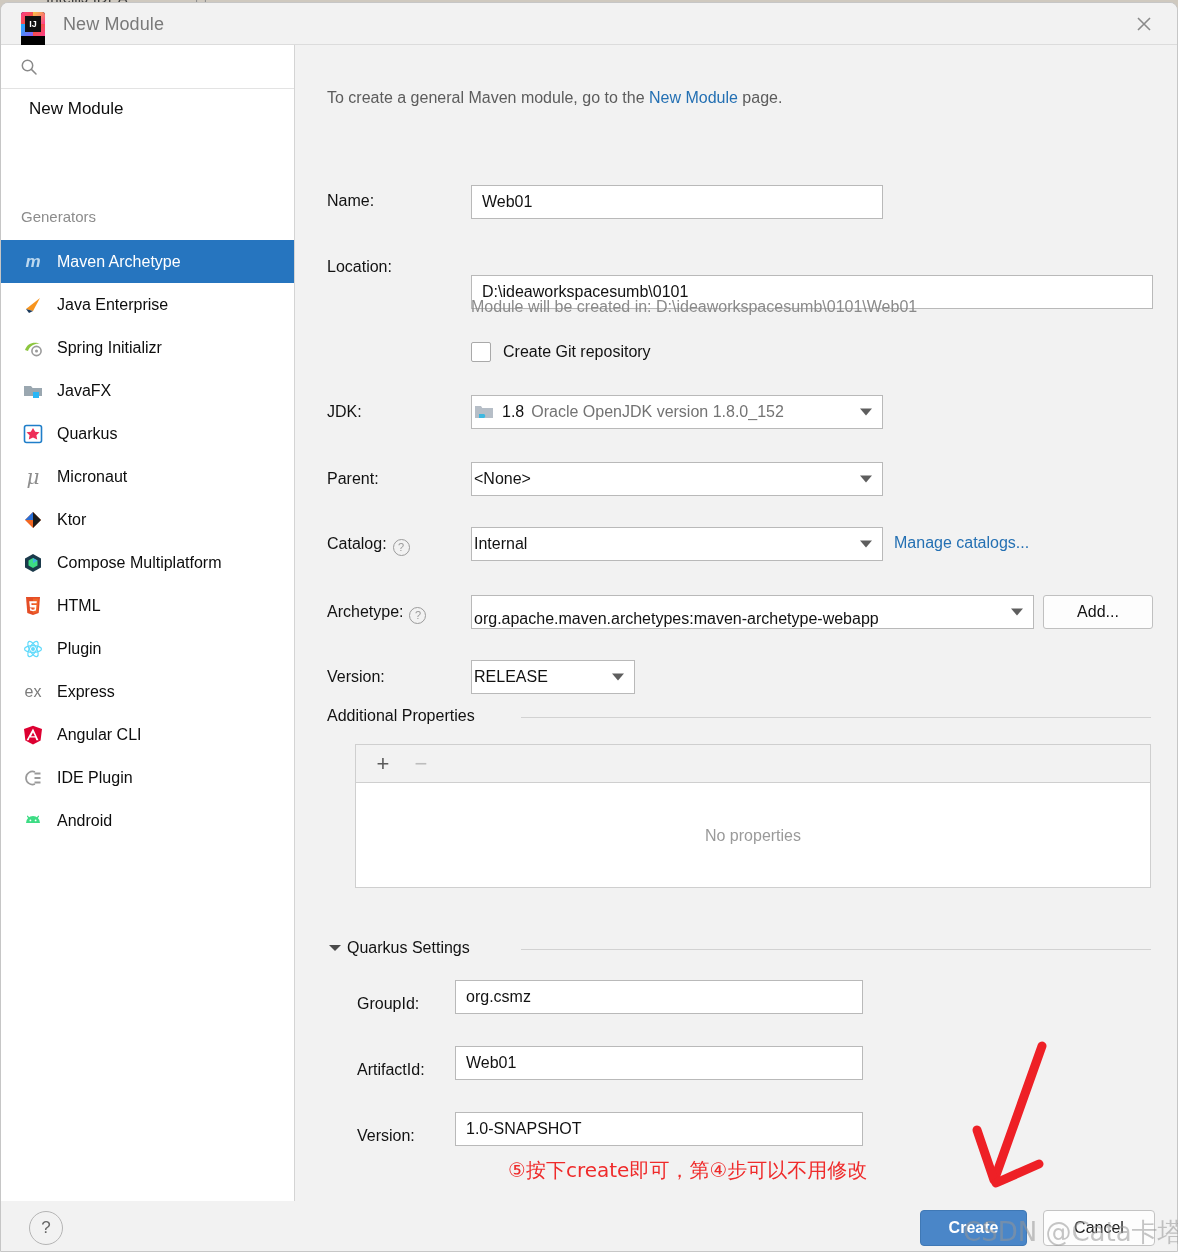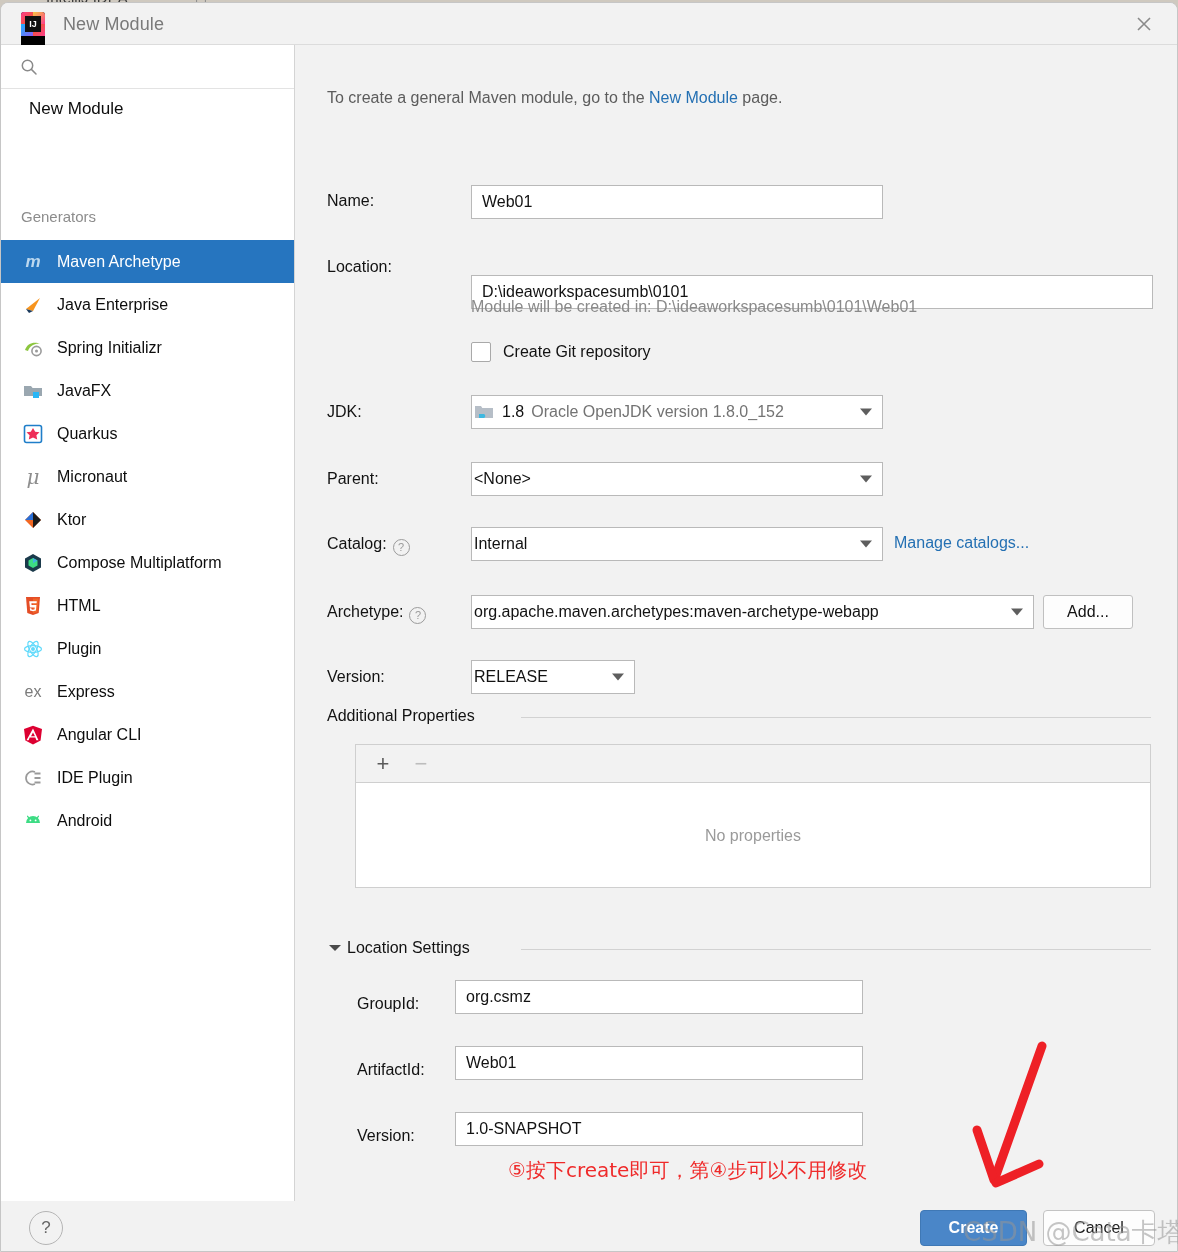--- a/index.html
+++ b/index.html
@@ -580,45 +580,45 @@
     </div>
     <div class="combo" style="left:176px; top:482px; width:412px; height:34px;">
       <span class="txt">Internal</span>
       <span class="caret"></span>
     </div>
     <div class="link" style="left:599px; top:489px;">Manage catalogs...</div>
 
     <div class="lbl" style="left:32px; top:558px;">
       <span>Archetype:</span><span class="help-ico">?</span>
     </div>
-    <div class="combo" style="left:176px; top:550px; width:563px; height:34px;">
+    <div class="combo" style="left:176px; top:550px; width:563px; height:34px;align-items:flex-end;">
       <span class="txt">org.apache.maven.archetypes:maven-archetype-webapp</span>
       <span class="caret"></span>
     </div>
-    <div class="btn" style="left:748px; top:550px; width:90px; height:34px;">Add...</div>
+    <div class="btn" style="left:748px; top:550px; width:110px; height:34px;">Add...</div>
 
     <div class="lbl" style="left:32px; top:623px;">Version:</div>
     <div class="combo" style="left:176px; top:615px; width:164px; height:34px;">
       <span class="txt">RELEASE</span>
       <span class="caret"></span>
     </div>
 
     <div class="section-title" style="left:32px; top:662px;">Additional Properties</div>
     <div class="section-rule" style="left:226px; top:672px; width:630px;"></div>
 
     <div class="props-box" style="left:60px; top:699px; width:796px; height:144px;">
       <div class="props-toolbar">
         <div class="tb-btn">+</div>
         <div class="tb-btn disabled">−</div>
       </div>
       <div class="props-empty">No properties</div>
     </div>
 
     <div class="chev" style="left:34px; top:900px;"></div>
-    <div class="section-title" style="left:52px; top:894px;">Location Settings</div>
+    <div class="section-title" style="left:52px; top:894px;">Quarkus Settings</div>
     <div class="section-rule" style="left:226px; top:904px; width:630px;"></div>
 
     <div class="lbl" style="left:62px; top:950px;">GroupId:</div>
     <input class="tf" style="left: 160px; top: 935px; width: 408px; height: 34px;" type="text" value="org.csmz">
 
     <div class="lbl" style="left:62px; top:1016px;">ArtifactId:</div>
     <input class="tf" style="left: 160px; top: 1001px; width: 408px; height: 34px;" type="text" value="Web01">
 
     <div class="lbl" style="left:62px; top:1082px;">Version:</div>
     <input class="tf" style="left: 160px; top: 1067px; width: 408px; height: 34px;" type="text" value="1.0-SNAPSHOT">

